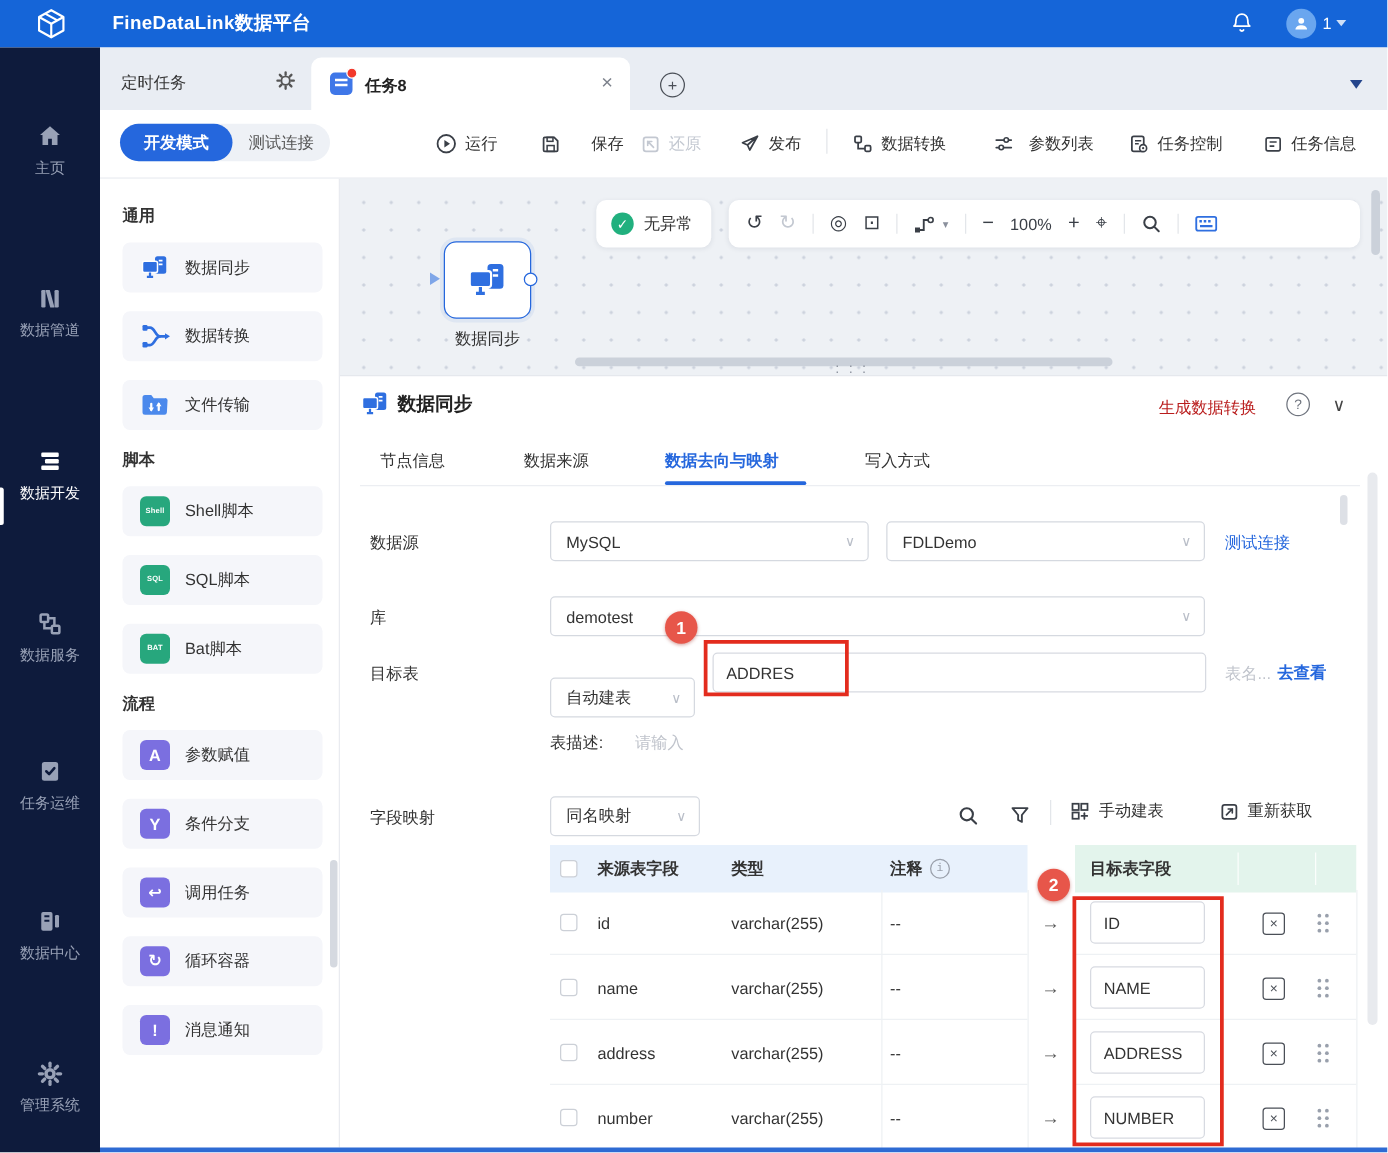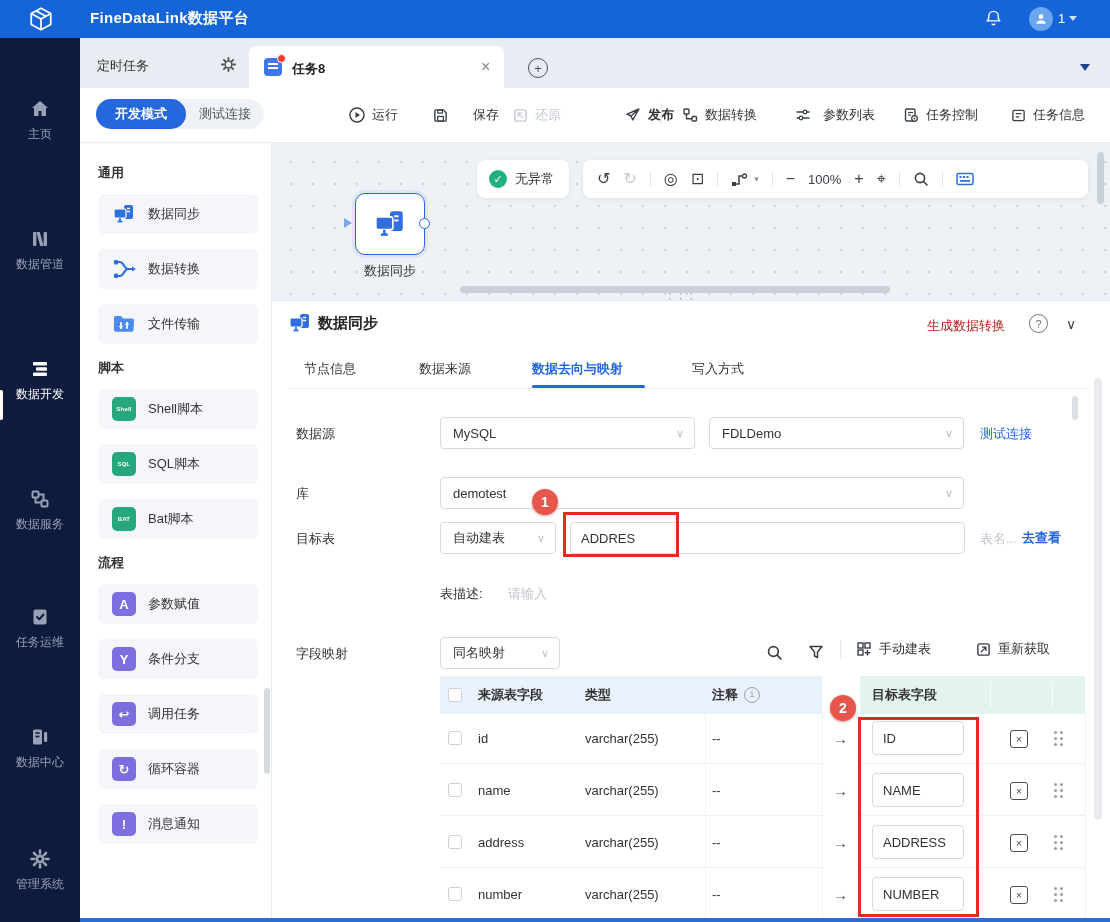--- a/index.html
+++ b/index.html
@@ -264,21 +264,21 @@
       </svg>
     <span>保存</span>
   </div>
   <div class="abs act disabled" style="left:513px;">
     <svg width="15" height="15" viewBox="0 0 16 16">
         <rect x="2" y="2" width="12" height="12" rx="2" fill="none" stroke="#c3c8d1" stroke-width="1.5"></rect>
         <path d="M10.5 10.5 5.5 5.5M5.5 9V5.5H9" fill="none" stroke="#c3c8d1" stroke-width="1.4" stroke-linecap="round"></path>
       </svg>
     <span>还原</span>
   </div>
-  <div class="abs act" style="left:625px;font-weight:bold;">
+  <div class="abs act" style="left:592px;">
     <svg width="16" height="16" viewBox="0 0 16 16">
         <path d="M14 2 2 7.2l4 1.8L7.8 13z M14 2 6 9" fill="none" stroke="#3a3f47" stroke-width="1.4" stroke-linejoin="round"></path>
       </svg>
     <span>发布</span>
   </div>
   <div class="abs vdiv" style="left:661px;"></div>
   <div class="abs act" style="left:682px;">
     <svg width="16" height="16" viewBox="0 0 16 16">
         <g fill="none" stroke="#3a3f47" stroke-width="1.4">
           <rect x="2" y="2" width="5" height="5" rx="1"></rect>
@@ -501,21 +501,21 @@
   </div>
   <span class="abs blink" style="left:980px;top:425px;">测试连接</span>
 
   <span class="abs flabel" style="left:296px;top:485px;">库</span>
   <div class="abs sel" style="left:440px;top:477px;width:524px;">
     <span>demotest</span>
       <span class="car">∨</span>
   </div>
 
   <span class="abs flabel" style="left:296px;top:530px;">目标表</span>
-  <div class="abs sel" style="left:440px;top:522px;width:116px;">
+  <div class="abs sel" style="left:440px;top:542px;width:116px;">
     <span>自动建表</span>
       <span class="car">∨</span>
   </div>
   <input class="abs tgt-input" style="left: 570px; top: 522px; width: 395px; height: 32px;" value="ADDRES">
   <span class="abs hint" style="left:980px;top:530px;">表名...</span>
   <span class="abs blink" style="left:1022px;top:529px;font-weight:bold;">去查看</span>
 
   <span class="abs flabel" style="left:440px;top:585px;">表描述:</span>
   <span class="abs hint" style="left:508px;top:585px;">请输入</span>
 

